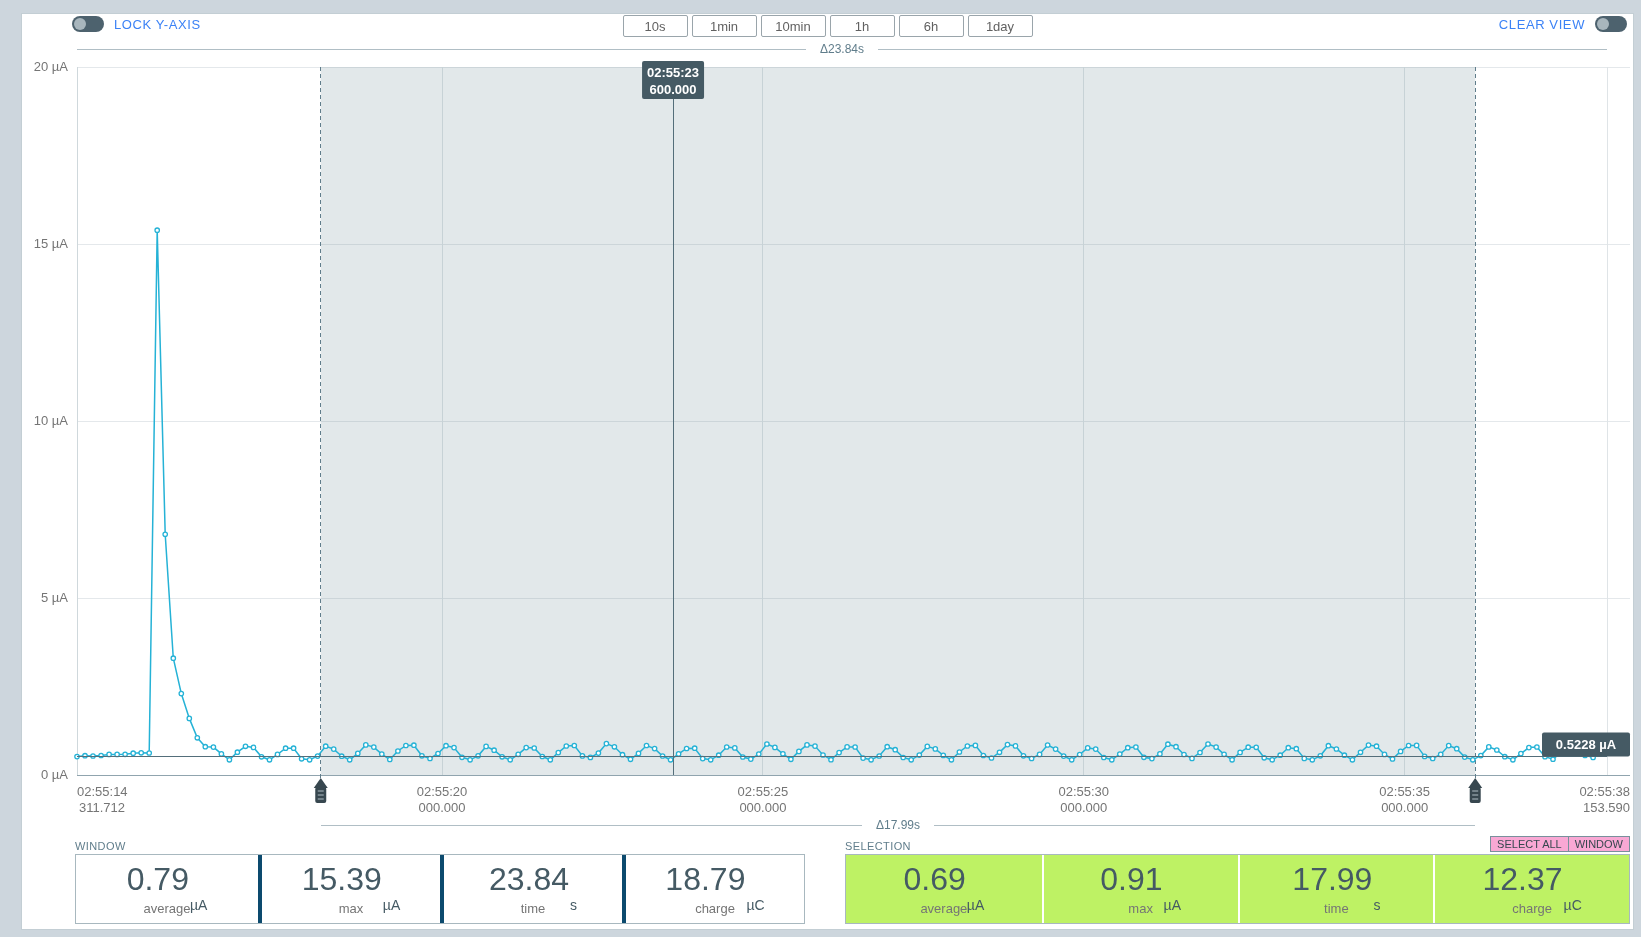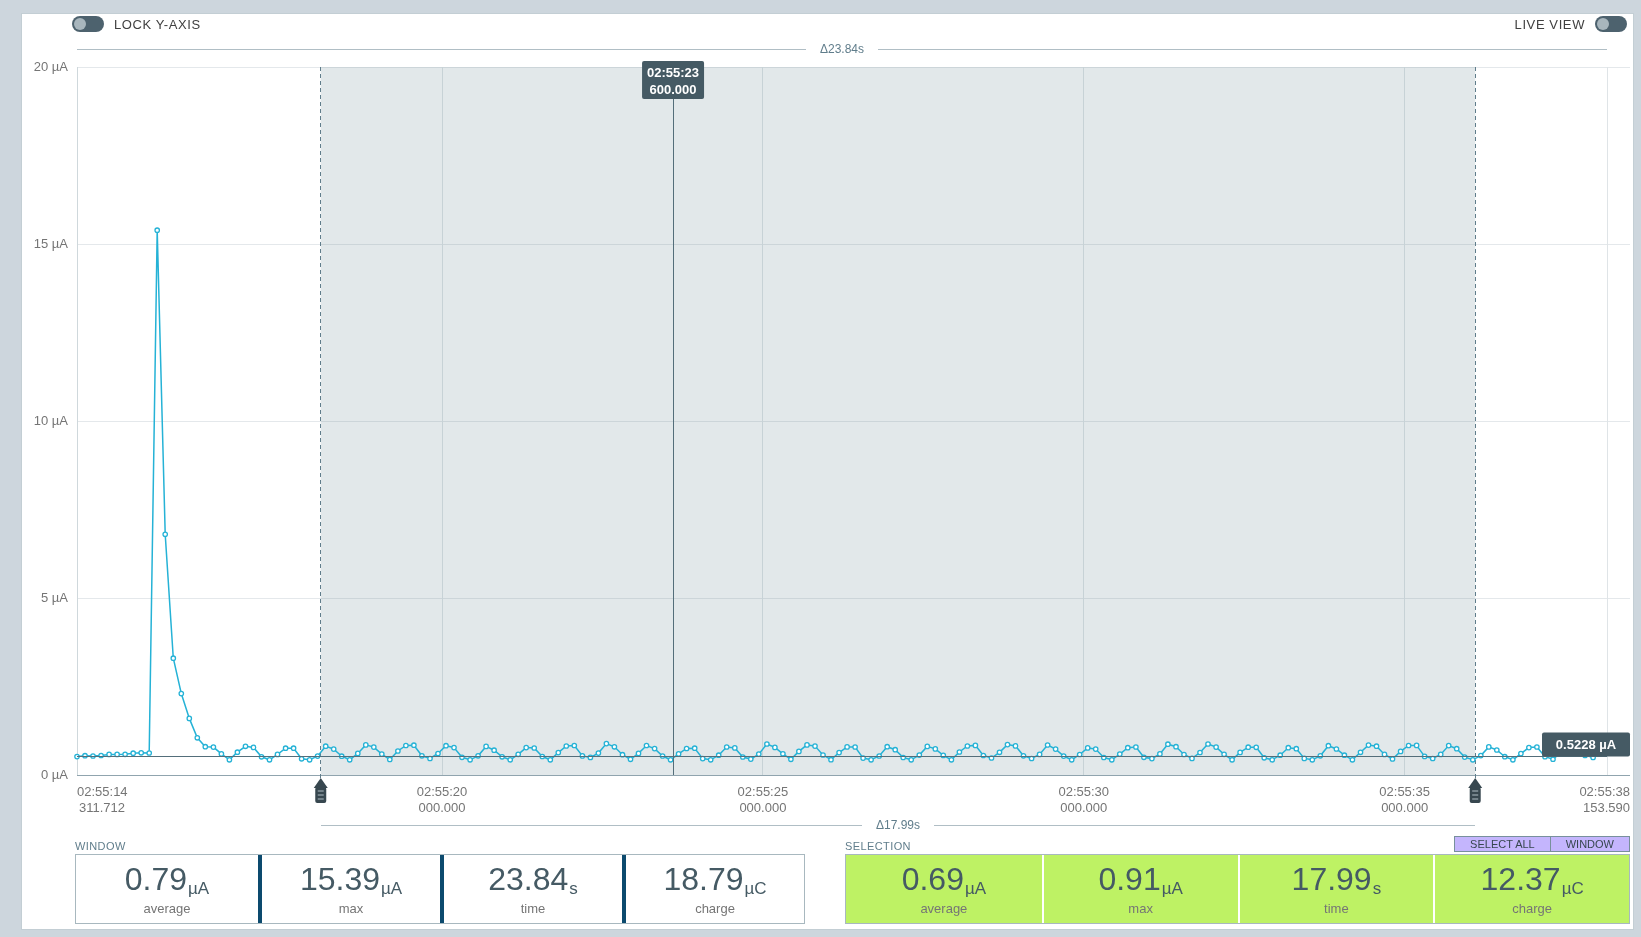--- a/index.html
+++ b/index.html
@@ -6,60 +6,68 @@
   body{font-family:"Liberation Sans", sans-serif; background:#cdd6dd;}
   .screen{position:relative;width:1641px;height:937px;background:#cdd6dd;overflow:hidden;}
   .card{position:absolute;left:22px;top:14px;width:1611px;height:915px;background:#ffffff;box-shadow:0 0 0 1px #c3ced4;}
   
   .toolbar{position:absolute;top:0;left:0;right:0;height:26px;}
   .toggle-group{position:absolute;display:flex;align-items:center;gap:10px;top:2px;}
   .toggle-group.lock{left:50px;}
   .toggle-group.live{right:6px;}
   .toggle{width:32px;height:16px;border-radius:9px;background:#4d626e;position:relative;cursor:pointer;}
   .toggle .knob{position:absolute;left:2px;top:2px;width:12px;height:12px;border-radius:50%;background:#a8b6bd;}
-  .toggle-label{font-size:13px;color:#404040;letter-spacing:.6px;}
+  .toggle-label{font-size:13px;color:#3b82f6;letter-spacing:.6px;}
   .presets{position:absolute;left:0;right:0;top:1px;display:flex;justify-content:center;gap:4px;}
   .preset-btn{width:65px;height:22px;background:#fff;border:1px solid #9aa5ab;border-radius:2px;
     font-size:13px;color:#616161;font-family:"Liberation Sans",sans-serif;display:flex;align-items:center;justify-content:center;cursor:pointer;}
   
   .chart-wrap{position:absolute;left:0;top:24px;width:1611px;height:800px;}
   svg text{font-family:"Liberation Sans",sans-serif;}
   .tick-label{font-size:13px;fill:#757575;}
   .delta-label{font-size:12px;fill:#607d8b;}
   .tip-text{font-size:13px;font-weight:bold;fill:#ffffff;}
   
   .stats-header{position:absolute;font-size:11px;color:#607d8b;letter-spacing:.4px;}
   .stats-panel{position:absolute;height:70px;display:grid;grid-template-columns:1fr 1fr 1fr 1fr;background:#fff;border:1px solid #a8b8bf;box-sizing:border-box;}
   .stats-panel.selection{background:#bef264;}
   .stat-cell{display:flex;flex-direction:column;align-items:center;justify-content:center;border-left:4px solid #0c4a6e;}
   .stats-panel.selection .stat-cell{border-left:2px solid #ffffff;}
   .stat-cell:first-child{border-left:none !important;}
   .stat-value{font-size:32px;color:#455a64;line-height:1;}
-  .stat-unit{font-size:17px;position:relative;top:4px;margin-left:1px;}
+  .stat-unit{font-size:14px;position:relative;top:20px;margin-left:1px;}
   .stat-label{font-size:13px;color:#757575;margin-top:6px;text-align:center;}
   .sel-buttons{position:absolute;right:3px;top:822px;display:flex;z-index:5;}
-  .sel-btn{height:16px;padding:0 15px;background:#c4b5fd;border:1px solid #78909c;font-size:11px;color:#37474f;
+  .sel-btn{height:16px;padding:0 6px;background:#f9a8d4;border:1px solid #78909c;font-size:11px;color:#37474f;
     display:flex;align-items:center;justify-content:center;cursor:pointer;font-family:"Liberation Sans",sans-serif;}
   .sel-btn + .sel-btn{border-left:none;}
 </style>
 </head>
 <body>
 
 <div class="screen">
   <div class="card">
 
     <div class="toolbar">
       <div class="toggle-group lock">
         <div class="toggle">
             <div class="knob"></div>
           </div>
         <div class="toggle-label">LOCK Y-AXIS</div>
       </div>
+      <div class="presets">
+        <button class="preset-btn">10s</button>
+        <button class="preset-btn">1min</button>
+        <button class="preset-btn">10min</button>
+        <button class="preset-btn">1h</button>
+        <button class="preset-btn">6h</button>
+        <button class="preset-btn">1day</button>
+      </div>
       <div class="toggle-group live">
-        <div class="toggle-label">LIVE VIEW</div>
+        <div class="toggle-label">CLEAR VIEW</div>
         <div class="toggle">
             <div class="knob"></div>
           </div>
       </div>
     </div>
 
     <div class="chart-wrap">
       <svg id="chart-svg" width="1611" height="800" viewBox="0 0 1611 800">
           <line x1="55" y1="737" x2="1608" y2="737" stroke="#90a4ae" stroke-width="1" shape-rendering="crispEdges"></line>
           <line x1="55" y1="560" x2="1608" y2="560" stroke="#e4e8eb" stroke-width="1" shape-rendering="crispEdges"></line>

